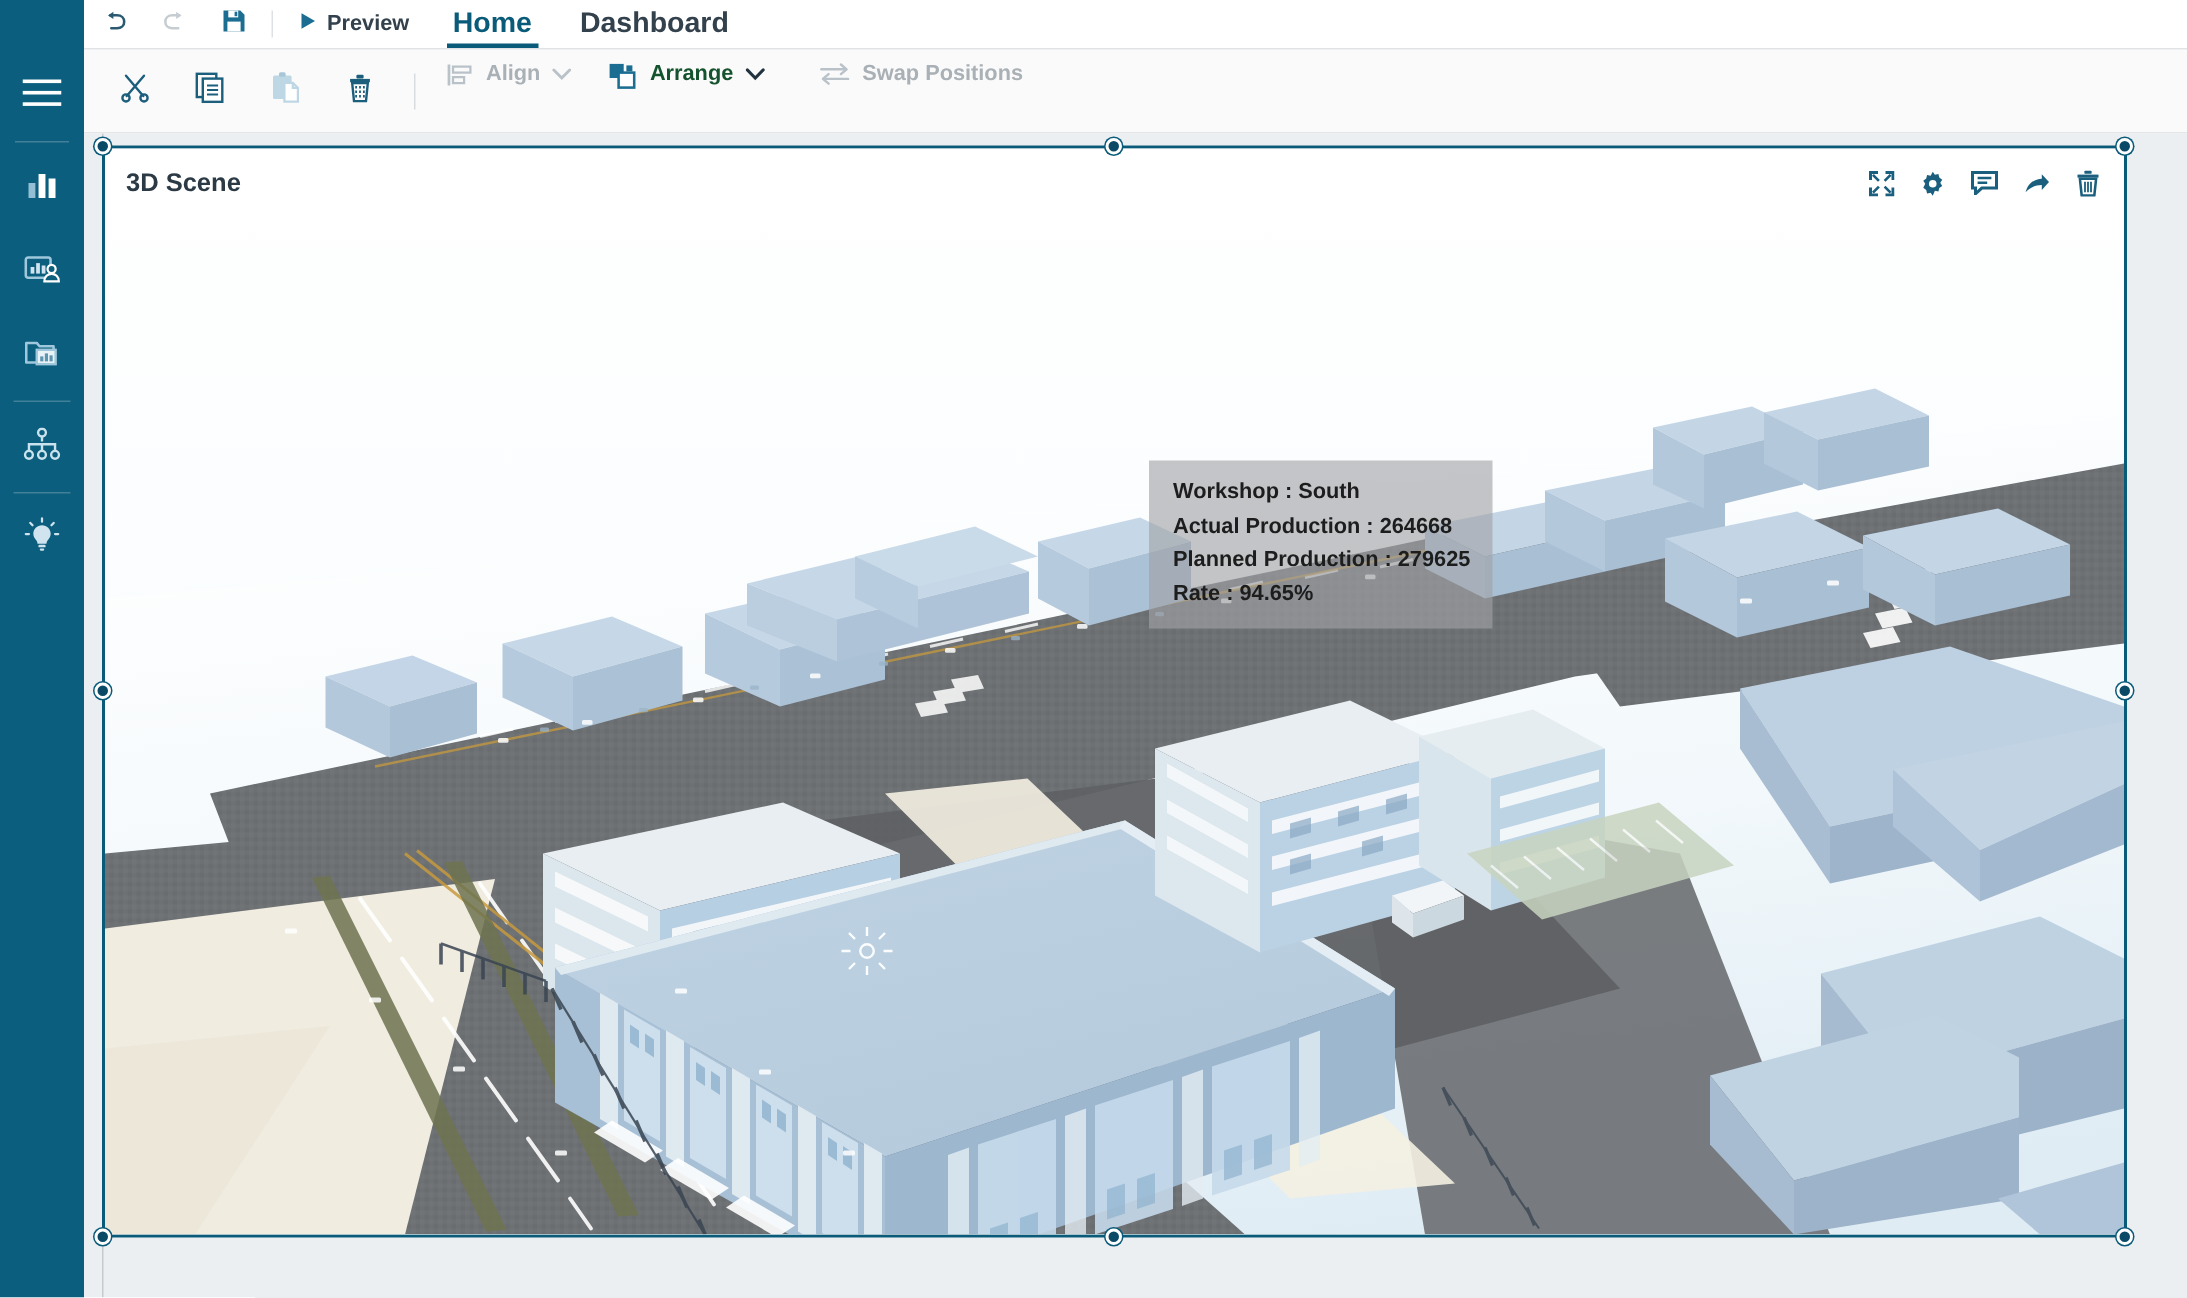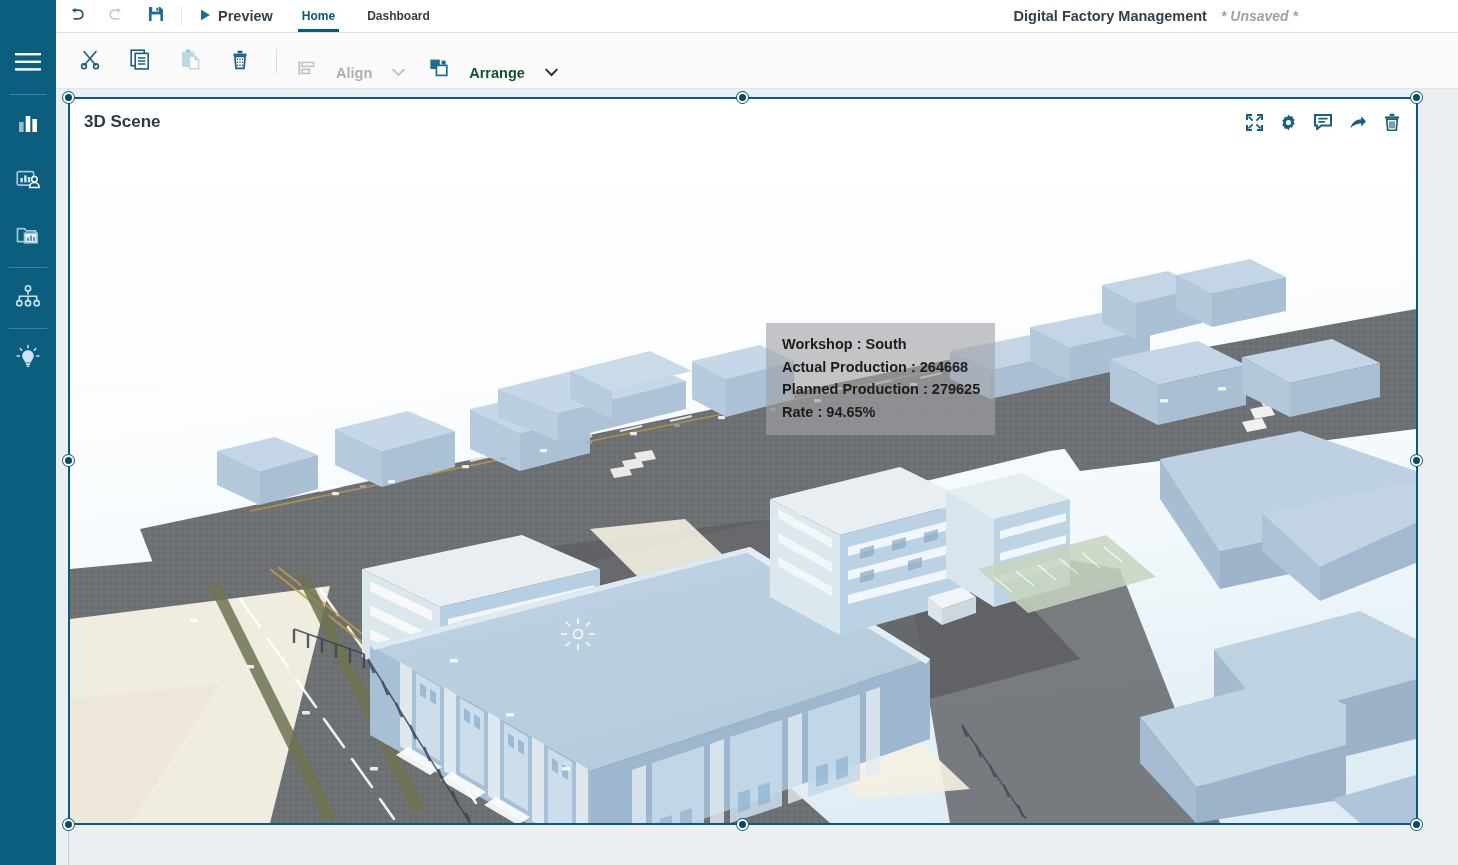--- a/index.html
+++ b/index.html
@@ -47,21 +47,21 @@
     cursor: pointer;
   }
   .mb-divider { width: 1px; background: #dfe2e4; margin: 7px 5px; }
   .mb-item {
     display: flex; align-items: center; gap: 7px;
     padding: 0 13px; font-size: 14.5px; color: #33414d;
     cursor: pointer; position: relative;
   }
   .mb-tab {
     display: flex; align-items: center; padding: 16px 16px;
-    font-size: 12px; color: #33414d; cursor: pointer; position: relative;
+    font-size: 19px; color: #33414d; cursor: pointer; position: relative;
   }
   .mb-tab.active { color: #0a5a79; }
   .mb-tab.active::after {
     content: ""; position: absolute; left: 12px; right: 12px; bottom: 0;
     height: 3px; background: #0a5a79;
   }
   #mb-right {
     margin-left: auto; display: flex; align-items: center;
     padding-right: 160px; gap: 14px;
   }
@@ -74,21 +74,21 @@
     border-bottom: 1px solid #e3e5e7;
     display: flex; align-items: center; padding-left: 14px;
     flex: 0 0 56px;
   }
   .tb-btn {
     height: 40px; min-width: 40px;
     display: flex; align-items: center; justify-content: center;
     cursor: pointer; margin-right: 10px;
   }
   .tb-group {
-    height: 40px; display: flex; align-items: flex-end; gap: 20px;
+    height: 40px; display: flex; align-items: flex-start; gap: 8px;
     padding: 0 8px; cursor: pointer; margin-right: 8px;
   }
   .tb-group .lbl { font-size: 14.5px; color: #14532d; }
   .tb-group.disabled .lbl { color: #a9b0b6; }
   .tb-sep { width: 1px; height: 24px; background: #d9dcde; margin: 0 12px 0 6px; }
 
   
   #canvas-area {
     flex: 1 1 auto; background: #eceff1; position: relative; overflow: hidden;
   }
@@ -141,21 +141,21 @@
   .tip {
     position: absolute; z-index: 40;
     background: rgba(160,162,164,.62);
     color: #1d1d1d;
     font-size: 14.5px; line-height: 22.5px;
     padding: 10px 15px 12px 16px;
     white-space: nowrap;
   }
   .tip div { font-family: "Liberation Sans", sans-serif; }
   #tip-east { left: 386px; top: 247px; }
-  #tip-south { left: 696px; top: 224px; }
+  #tip-south { left: 696px; top: 208px; }
   #tip-central { left: 531px; top: 347px; }
 </style>
 </head>
 <body>
 
 <div id="app">
 
   <nav id="rail">
 
     <div class="rail-btn">
@@ -284,24 +284,20 @@
       </div>
 
       <div class="mb-tab active">
         <span>Home</span>
       </div>
 
       <div class="mb-tab">
         <span>Dashboard</span>
       </div>
 
-      <div id="mb-right">
-        <span id="doc-title">Digital Factory Management</span>
-        <span id="doc-status">* Unsaved *</span>
-      </div>
     </div>
 
     <div id="toolbar">
 
       <div class="tb-btn">
         <span>
           <svg width="22" height="22" viewBox="0 0 22 22">
             <path d="M5 3.5 16.5 17M17 3.5 5.5 17" fill="none" stroke="#1b5f7d" stroke-width="1.6" stroke-linecap="round"></path>
             <circle cx="5" cy="18.3" r="2.4" fill="none" stroke="#1b5f7d" stroke-width="1.6"></circle>
             <circle cx="17" cy="18.3" r="2.4" fill="none" stroke="#1b5f7d" stroke-width="1.6"></circle>
@@ -368,20 +364,31 @@
           </svg>
         </span>
         <span class="lbl">Arrange</span>
         <span>
           <svg width="13" height="9" viewBox="0 0 13 9">
             <path d="M1.2 1.6 6.5 7l5.3-5.4" fill="none" stroke="#21333f" stroke-width="2" stroke-linecap="round"></path>
           </svg>
         </span>
       </div>
 
+      <div class="tb-group disabled" style="margin-left:12px">
+        <span>
+          <svg width="21" height="16" viewBox="0 0 21 16">
+            <path d="M1.6 5.2h16" fill="none" stroke="#b9c2c8" stroke-width="1.6" stroke-linecap="round"></path>
+            <path d="M14.6 2 18.4 5.2 14.6 8.4" fill="none" stroke="#b9c2c8" stroke-width="1.6" stroke-linecap="round" stroke-linejoin="round"></path>
+            <path d="M19.4 11.6h-16" fill="none" stroke="#b9c2c8" stroke-width="1.6" stroke-linecap="round"></path>
+            <path d="M6.4 8.4 2.6 11.6 6.4 14.8" fill="none" stroke="#b9c2c8" stroke-width="1.6" stroke-linecap="round" stroke-linejoin="round"></path>
+          </svg>
+        </span>
+        <span class="lbl">Swap Positions</span>
+      </div>
     </div>
 
     <div id="canvas-area">
       <div id="guide-v"></div>
 
       <div id="widget">
 
         <div id="scene">
           <svg viewBox="0 0 1346 724" preserveAspectRatio="none">
             <defs>

